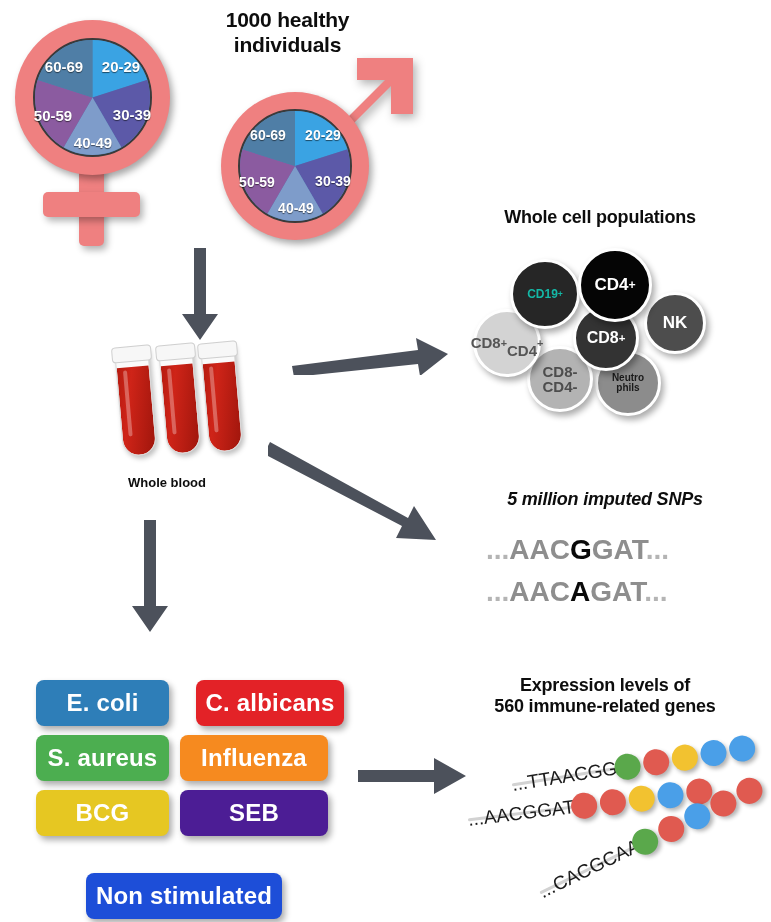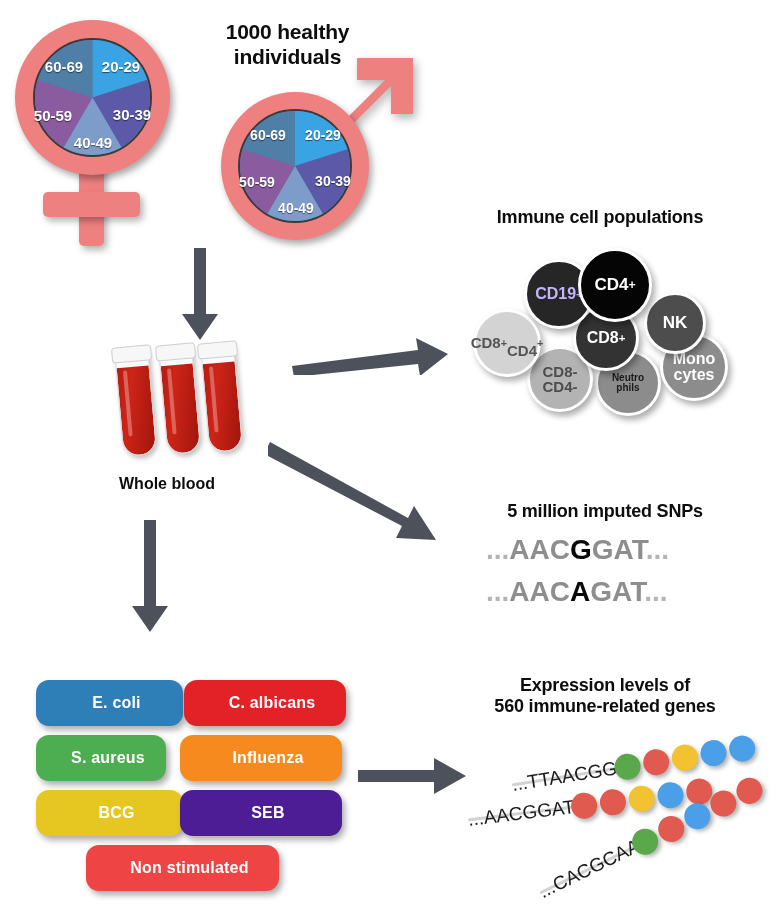--- a/index.html
+++ b/index.html
@@ -6,21 +6,21 @@
   body{width:771px;height:922px;position:relative;overflow:hidden;
        font-family:"Liberation Sans","DejaVu Sans",sans-serif;}
   .stage{position:absolute;left:0;top:0;width:771px;height:922px;}
   .abs{position:absolute;}
 
   
   .heading{font-weight:bold;color:#0d0d0d;text-align:center;line-height:1.18;
            letter-spacing:-0.2px;}
   #title-1000{left:175px;top:8px;width:225px;font-size:21px;}
   #title-immune{left:440px;top:207px;width:320px;font-size:18px;}
-  #title-snps{left:450px;top:501px;width:310px;font-size:18px;}
+  #title-snps{left:450px;top:489px;width:310px;font-size:18px;font-style:italic;}
   #title-expr{left:440px;top:675px;width:330px;font-size:18px;}
 
   
   .sym{position:absolute;}
   .ring{position:absolute;border-radius:50%;background:#ef8080;
         box-shadow:3px 4px 7px rgba(0,0,0,0.35);}
   .pie-wrap{position:absolute;border-radius:50%;overflow:hidden;
             border:2px solid #3a3a3a;box-sizing:border-box;background:#4f84b5;}
   .slice{position:absolute;left:0;top:0;width:100%;height:100%;}
   .pielbl{position:absolute;color:#ffffff;font-weight:bold;
@@ -41,60 +41,60 @@
              background:#fafafa;border:1.5px solid #d9d9d9;box-sizing:border-box;
              box-shadow:2px 3px 5px rgba(0,0,0,0.25);}
   .tube-blood{position:absolute;left:0;right:0;bottom:0;height:83%;
               background:linear-gradient(100deg,#b51b10 0%,#cf2418 32%,#9e150c 100%);
               border-radius:0 0 24px 24px;}
   .tube-shine{position:absolute;left:18%;top:20%;width:13%;height:62%;
               background:rgba(255,255,255,0.30);border-radius:3px;}
   .tube-cap{position:absolute;left:-9%;top:-2%;width:118%;height:15%;
             background:#f7f7f7;border:1.5px solid #cfcfcf;border-radius:4px;
             box-sizing:border-box;}
-  #label-whole-blood{left:62px;top:475px;width:210px;font-size:16px;font-weight:bold;
+  #label-whole-blood{left:62px;top:475px;width:210px;font-size:13px;font-weight:bold;
                      color:#0d0d0d;text-align:center;}
 
   
   .cell{position:absolute;border-radius:50%;display:flex;align-items:center;
         justify-content:center;text-align:center;font-weight:bold;line-height:1.02;
         border:3px solid #ffffff;box-sizing:border-box;
         box-shadow:3px 4px 6px rgba(0,0,0,0.33);}
   .cell sup{font-size:0.72em;vertical-align:super;line-height:0;}
 
   
   .snp-row{position:absolute;white-space:nowrap;font-weight:bold;
            font-family:"Liberation Sans","DejaVu Sans",sans-serif;}
   .snp-dim{color:#b4b4b4;}
   .snp-mid{color:#8e8e8e;}
   .snp-hi{color:#0a0a0a;}
 
   
-  .stim{position:absolute;border-radius:13px;display:flex;align-items:center;
-        justify-content:center;color:#ffffff;font-weight:bold;font-size:16px;
-        box-shadow:3px 4px 6px rgba(0,0,0,0.33);letter-spacing:0.2px;padding-left:14px;}
+  .stim{position:absolute;border-radius:8px;display:flex;align-items:center;
+        justify-content:center;color:#ffffff;font-weight:bold;font-size:24px;
+        box-shadow:3px 4px 6px rgba(0,0,0,0.33);letter-spacing:0.2px;}
 
   
   .strand{position:absolute;transform-origin:0 50%;}
   .strand-line{position:absolute;left:0;top:50%;height:3px;background:#d2d2d2;
                transform:translateY(-50%);border-radius:2px;}
   .strand-txt{position:absolute;left:0;top:50%;transform:translateY(-50%);
               white-space:nowrap;font-size:19px;color:#1b1b1b;
               font-family:"Liberation Sans","DejaVu Sans",sans-serif;}
   .bead{position:absolute;border-radius:50%;top:50%;transform:translateY(-50%);
         box-shadow:2px 3px 4px rgba(0,0,0,0.30);}
 </style>
 </head>
 <body>
 
 <div class="stage">
 
-  <div class="heading abs" id="title-1000" style="white-space:pre-line;margin-top:12px;">1000 healthy
+  <div class="heading abs" id="title-1000" style="white-space:pre-line;">1000 healthy
 individuals</div>
-  <div class="heading abs" id="title-immune">Immune cell populations</div>
+  <div class="heading abs" id="title-immune">Whole cell populations</div>
   <div class="heading abs" id="title-snps">5 million imputed SNPs</div>
   <div class="heading abs" id="title-expr" style="white-space:pre-line;">Expression levels of
 560 immune-related genes</div>
 
   <div class="sym" style="left:10px;top:14px;width:180px;height:240px;">
     <div class="f-stem" style="left:69px;top:140px;width:25px;height:92px;"></div>
     <div class="f-stem" style="left:33px;top:178px;width:97px;height:25px;"></div>
     <div class="ring" style="left:5px;top:6px;width:155px;height:155px;"></div>
     <div class="pie-wrap" style="left:23px;top:24px;width:119px;height:119px;">
       <div class="slice" style="background:#3aa3e3;clip-path:polygon(50% 50%, 50% 0%, 100% 0%, 100% 34%);"></div>
@@ -167,45 +167,44 @@
   <svg class="abs" style="left:268px;top:440px;" width="185" height="105" viewBox="0 0 185 105">
     <path class="arrow-g" d="M2 2 L140 78 L146 66 L168 100 L128 98 L134 86 L-4 14 Z"></path>
   </svg>
 
   <svg class="abs" style="left:130px;top:520px;" width="40" height="115" viewBox="0 0 40 115">
     <path class="arrow-g" d="M14 0 H26 V86 H38 L20 112 L2 86 H14 Z"></path>
   </svg>
 
   <div class="abs" style="left:0;top:0;width:771px;height:922px;pointer-events:none;">
     <div class="cell" style="left:473px;top:309px;width:68px;height:68px;background:#d3d3d3;color:#555555;font-size:15px;z-index:5;white-space:pre-line;">CD8<sup>+</sup><br>CD4<sup>+</sup></div>
-    <div class="cell" style="left:524px;top:259px;width:70px;height:70px;background:#262626;color:#c4b5fd;font-size:16px;z-index:8;">CD19<sup>+</sup></div>
+    <div class="cell" style="left:510px;top:259px;width:70px;height:70px;background:#262626;color:#14b8a6;font-size:12px;z-index:8;">CD19<sup>+</sup></div>
     <div class="cell" style="left:578px;top:248px;width:74px;height:74px;background:#050505;color:#ffffff;font-size:17px;z-index:9;">CD4<sup>+</sup></div>
     <div class="cell" style="left:644px;top:292px;width:62px;height:62px;background:#4d4d4d;color:#ffffff;font-size:17px;z-index:7;">NK</div>
     <div class="cell" style="left:573px;top:305px;width:66px;height:66px;background:#333333;color:#ffffff;font-size:16px;z-index:6;">CD8<sup>+</sup></div>
-    <div class="cell" style="left:660px;top:333px;width:68px;height:68px;background:#8c8c8c;color:#ffffff;font-size:16px;z-index:4;">Mono<br>cytes</div>
     <div class="cell" style="left:527px;top:346px;width:66px;height:66px;background:#b3b3b3;color:#4d4d4d;font-size:15px;z-index:3;">CD8-<br>CD4-</div>
     <div class="cell" style="left:595px;top:350px;width:66px;height:66px;background:#8c8c8c;color:#1a1a1a;font-size:10px;z-index:2;">Neutro<br>phils</div>
   </div>
 
   <div class="abs" style="left:486px;top:534px;width:260px;height:90px;">
     <div class="snp-row" style="left:0;top:0;font-size:28px;">
       <span class="snp-dim">...</span><span class="snp-mid">AAC</span><span class="snp-hi">G</span><span class="snp-mid">GAT</span><span class="snp-dim">...</span>
     </div>
     <div class="snp-row" style="left:0;top:42px;font-size:28px;">
       <span class="snp-dim">...</span><span class="snp-mid">AAC</span><span class="snp-hi">A</span><span class="snp-mid">GAT</span><span class="snp-dim">...</span>
     </div>
   </div>
 
   <div class="stim" style="left:36px;top:680px;width:133px;height:46px;background:#2e7eb8;">E. coli</div>
-  <div class="stim" style="left:184px;top:680px;width:148px;height:46px;background:#e32227;">C. albicans</div>
-  <div class="stim" style="left:36px;top:735px;width:116px;height:46px;background:#4cae50;">S. aureus</div>
+  <div class="stim" style="left:196px;top:680px;width:148px;height:46px;background:#e32227;">C. albicans</div>
+  <div class="stim" style="left:36px;top:735px;width:133px;height:46px;background:#4cae50;">S. aureus</div>
   <div class="stim" style="left:36px;top:790px;width:133px;height:46px;background:#e6c722;">BCG</div>
   <div class="stim" style="left:180px;top:735px;width:148px;height:46px;background:#f68a1f;">Influenza</div>
   <div class="stim" style="left:180px;top:790px;width:148px;height:46px;background:#4c1d95;">SEB</div>
-  <div class="stim" style="left:86px;top:845px;width:179px;height:46px;background:#ef4444;">Non stimulated</div>
+  <div class="stim" style="left:86px;top:873px;width:196px;height:46px;background:#1d4ed8;">Non stimulated</div>
 
   <svg class="abs" style="left:358px;top:758px;" width="110" height="36" viewBox="0 0 110 36">
     <path class="arrow-g" d="M0 12 H76 V0 L108 18 L76 36 V24 H0 Z"></path>
   </svg>
 
   <div class="abs" style="left:0;top:0;width:771px;height:922px;">
 
     <div class="strand" style="left:512px;top:770px;width:290px;height:30px;transform:rotate(-9deg);">
       <div class="strand-line" style="width:118px;"></div>
       <div class="strand-txt">...TTAACGG</div>

